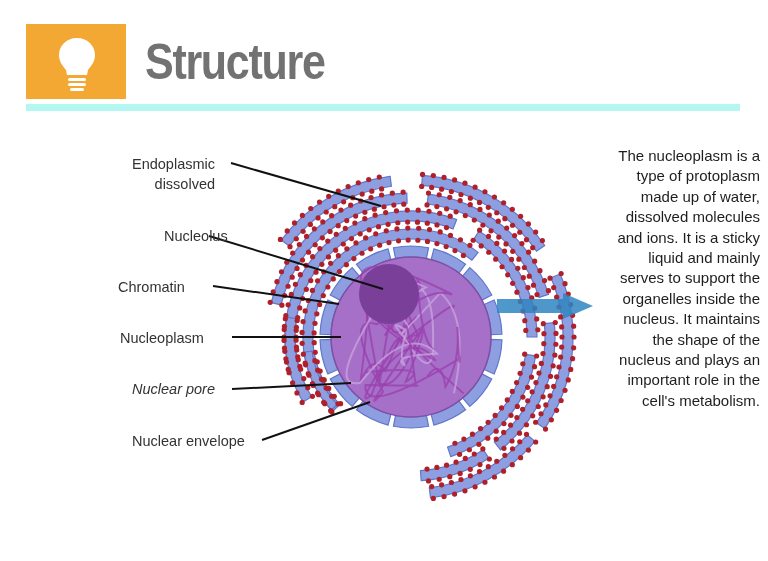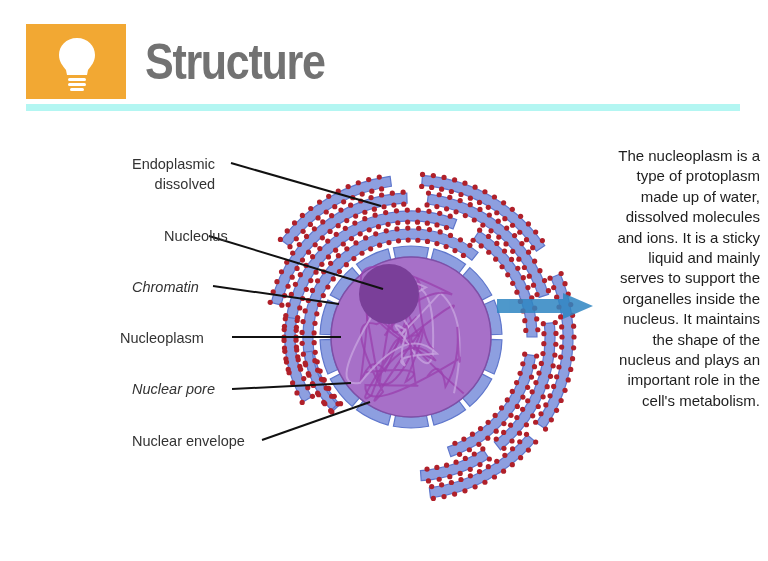--- a/index.html
+++ b/index.html
@@ -498,18 +498,18 @@
     <rect x="497" y="299" width="67" height="14" fill="#2f86c2"></rect>
     <polygon points="563,293 563,319 593,306" fill="#2f86c2"></polygon>
   </g>
 </svg>
 
 <div class="label" style="left:132px; top:154px;text-align:right;">
   <div>Endoplasmic</div>
   <div>dissolved</div>
 </div>
 <div class="label" style="left:132px; top:226px;margin-left:32px;">Nucleolus</div>
-<div class="label" style="left:132px; top:277px;font-style:italic;">Chromatin</div>
+<div class="label" style="left:118px; top:277px;">Chromatin</div>
 <div class="label" style="left:120px; top:328px;">Nucleoplasm</div>
 <div class="label" style="left:132px; top:379px;font-style:italic;">Nuclear pore</div>
 <div class="label" style="left:132px; top:431px;text-align:center;">Nuclear envelope</div>
 
 <div class="desc">The nucleoplasm is a type of protoplasm made up of water, dissolved molecules and ions. It is a sticky liquid and mainly serves to support the organelles inside the nucleus. It maintains the shape of the nucleus and plays an important role in the cell's metabolism.</div>
 
 </body></html>

